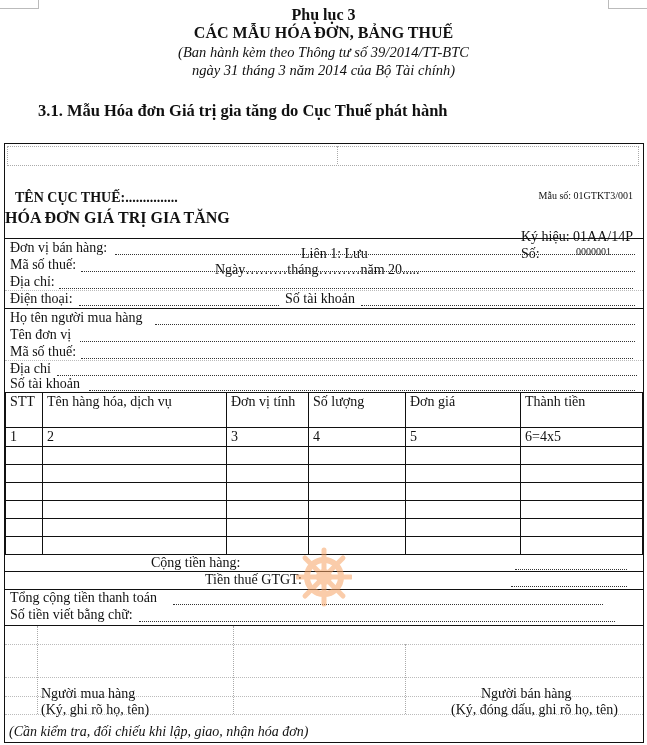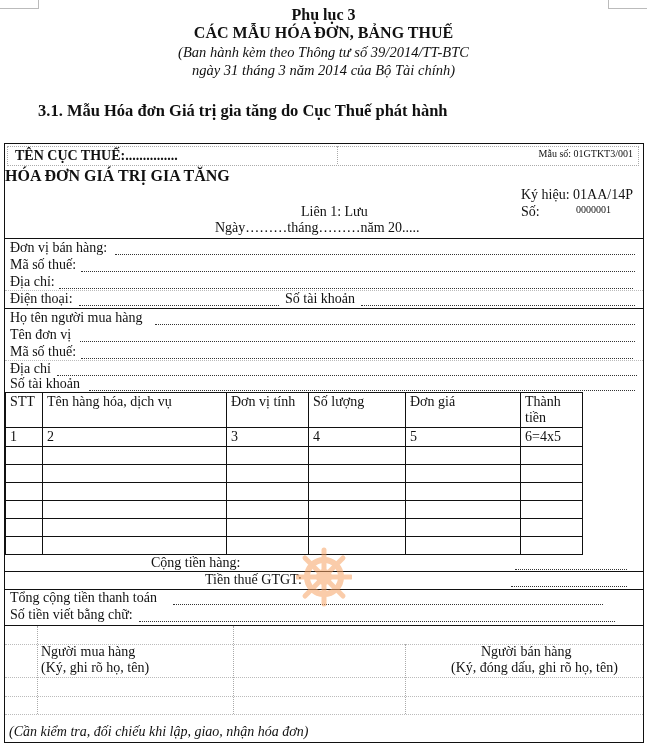--- a/index.html
+++ b/index.html
@@ -11,39 +11,39 @@
 
   .hdr { position:absolute; left:0; width:647px; text-align:center; }
   .h1 { top:6px; font-weight:bold; font-size:16px; }
   .h2 { top:24px; font-weight:bold; font-size:16px; }
   .h3 { top:44px; font-style:italic; font-size:14.5px; }
   .h4 { top:62px; font-style:italic; font-size:14.5px; }
   .sec { position:absolute; left:38px; top:101px; font-weight:bold; font-size:16.5px; }
 
   .form { position:absolute; left:4px; top:143px; width:640px; height:600px;
           border:1.5px solid #111; box-sizing:border-box; }
-  .abs { position:absolute; white-space:nowrap; }
+  .abs { position:absolute; white-space:nowrap;margin-top:42px; }
   .dotted-box { position:absolute; border:1px dotted #aaa; }
 
   .cucthue { left:10px; top:4px; font-weight:bold; font-size:14px; }
   .mauso { right:10px; top:4px; font-size:10px; }
   .title { left:0; width:100%; text-align:left; top:23px; font-weight:bold; font-size:16px; }
   .kyhieu { left:516px; top:43px; font-size:14px; }
   .so-lbl { left:516px; top:60px; font-size:14px; }
   .so-val { left:571px; top:60px; font-size:10px; }
   .lien { left:296px; top:60px; font-size:14px; }
   .ngay { left:210px; top:76px; font-size:14px; }
 
   .hline { position:absolute; left:0; width:100%; border-top:1.5px solid #111; }
   .thin-dot { position:absolute; left:0; width:100%; border-top:1px dotted #bbb; }
 
   .fld { position:absolute; left:5px; font-size:14px; line-height:16px; }
   .dots { position:absolute; border-bottom:1px dotted #333; height:0; }
 
-  table.items { position:absolute; left:0; top:248px; width:578px; border-collapse:collapse; font-size:14px; }
+  table.items { position:absolute; left:0; top:248px; width:638px; border-collapse:collapse; font-size:14px; }
   table.items td { border:1.5px solid #111; padding:1px 4px; vertical-align:top; height:15px; }
   table.items tr.head td { height:32px; }
 
   .sign { font-size:14px; text-align:left; }
   .note { left:4px; bottom:2px; font-style:italic; font-size:14px; }
 
   .watermark { position:absolute; left:296px; top:547px; width:300px; height:60px; pointer-events:none; opacity:0.55; }
   .wm-text { position:absolute; left:60px; top:0; font-family:"DejaVu Sans", sans-serif; font-weight:bold; font-size:44px; color:#f7a465; letter-spacing:-1px; }
 </style>
 </head>

